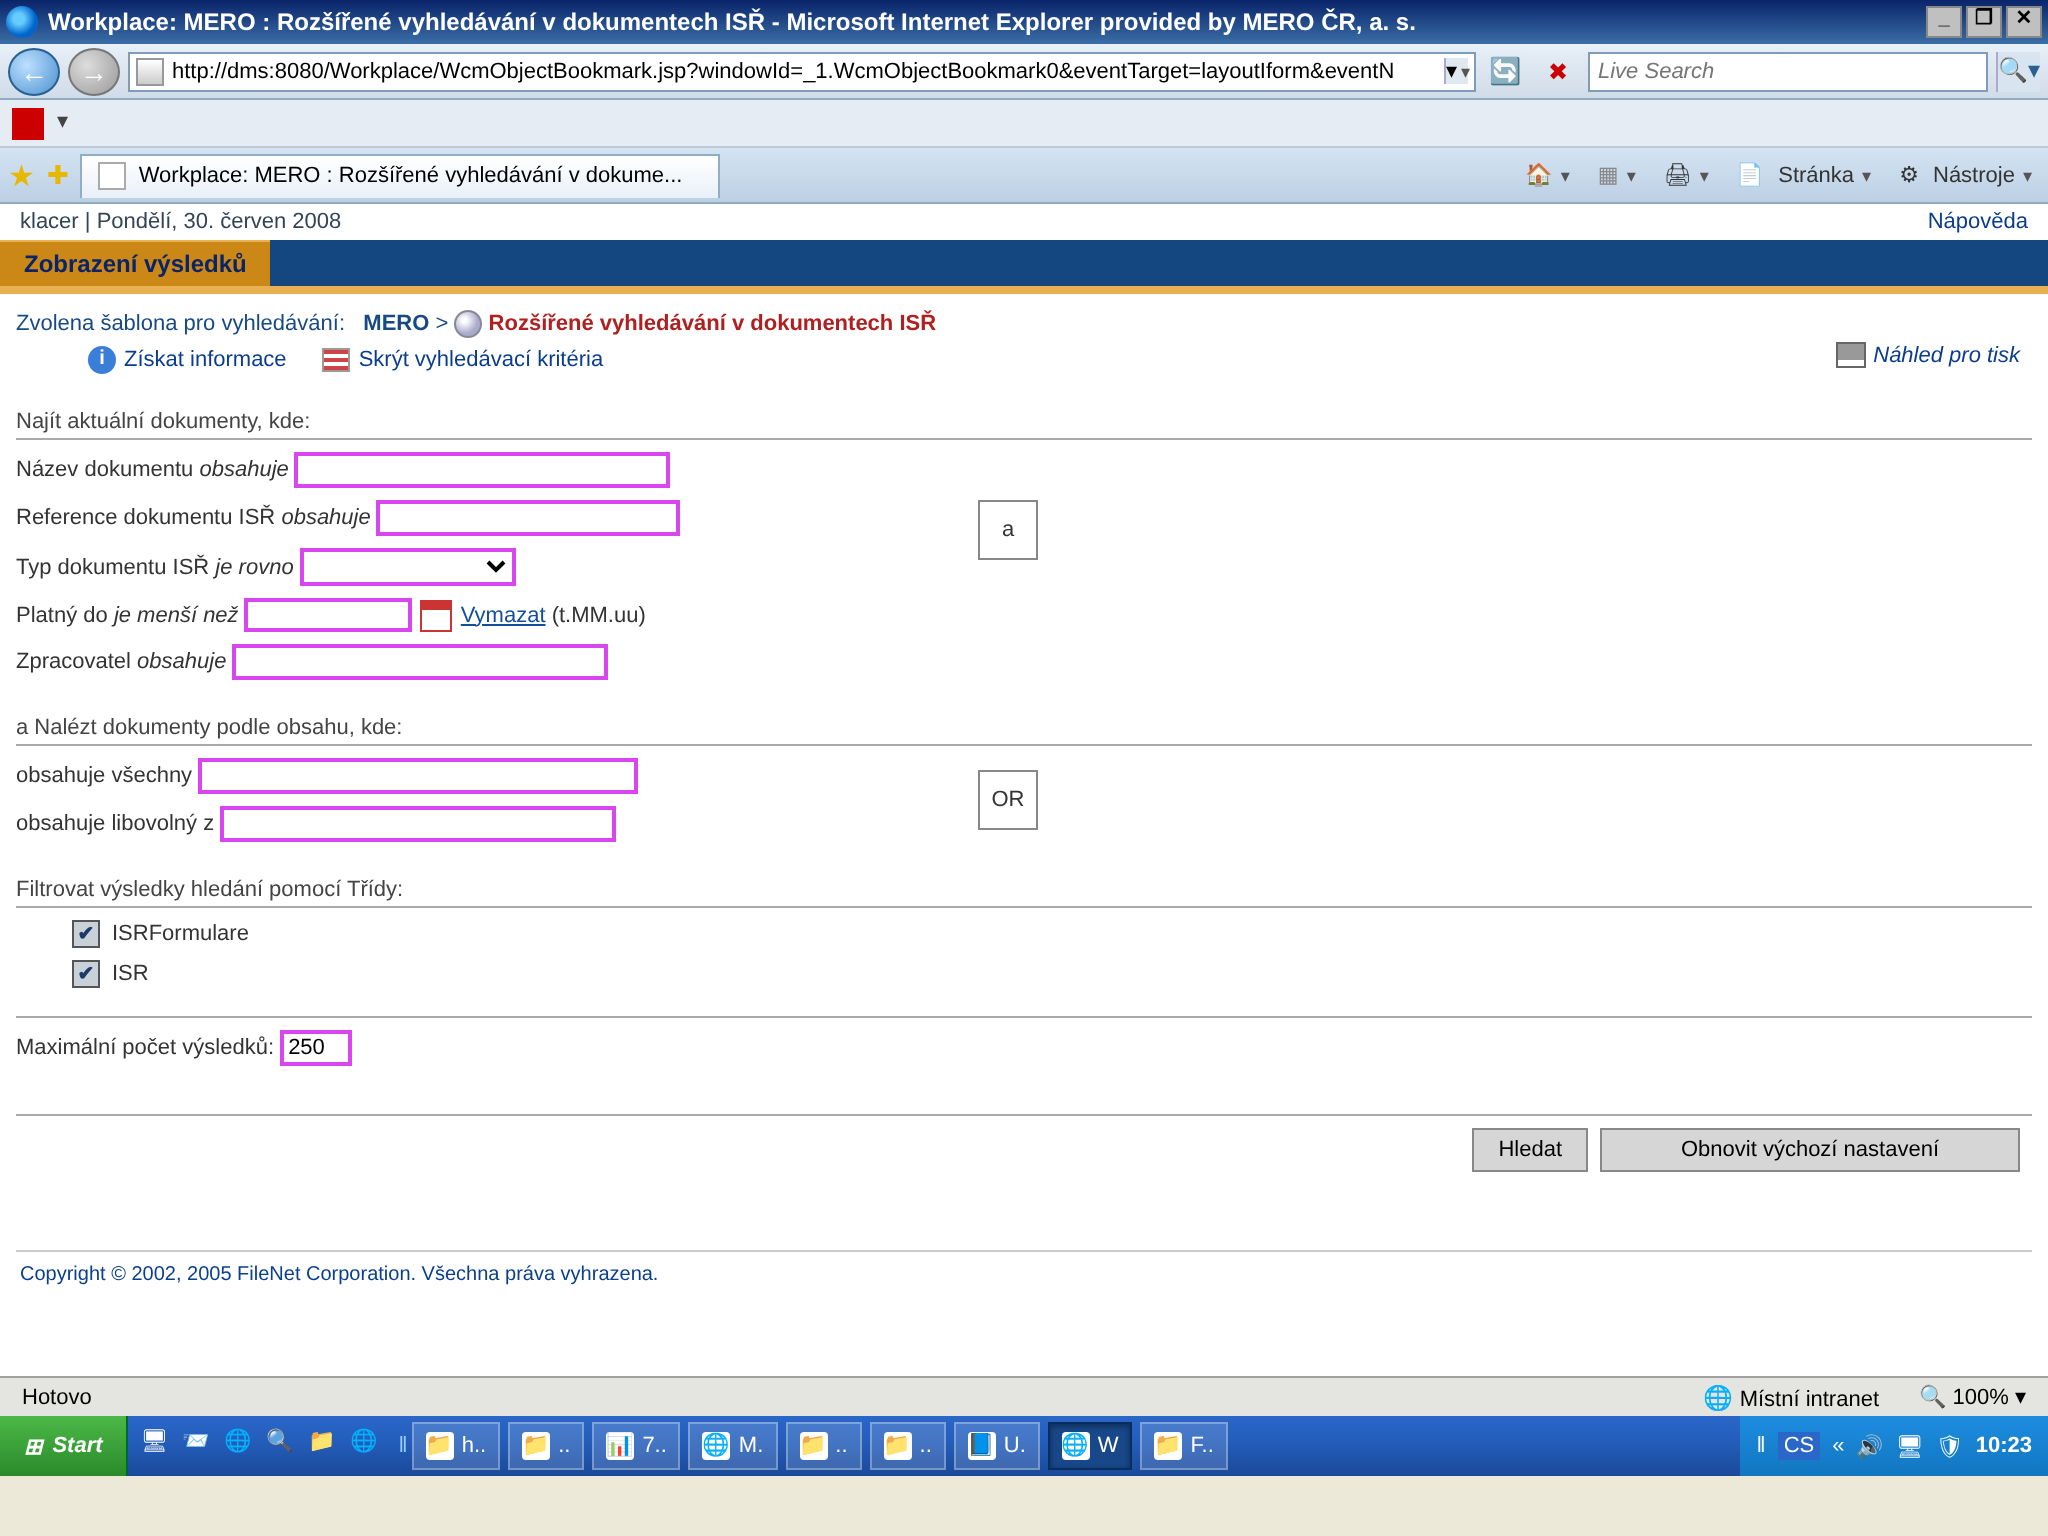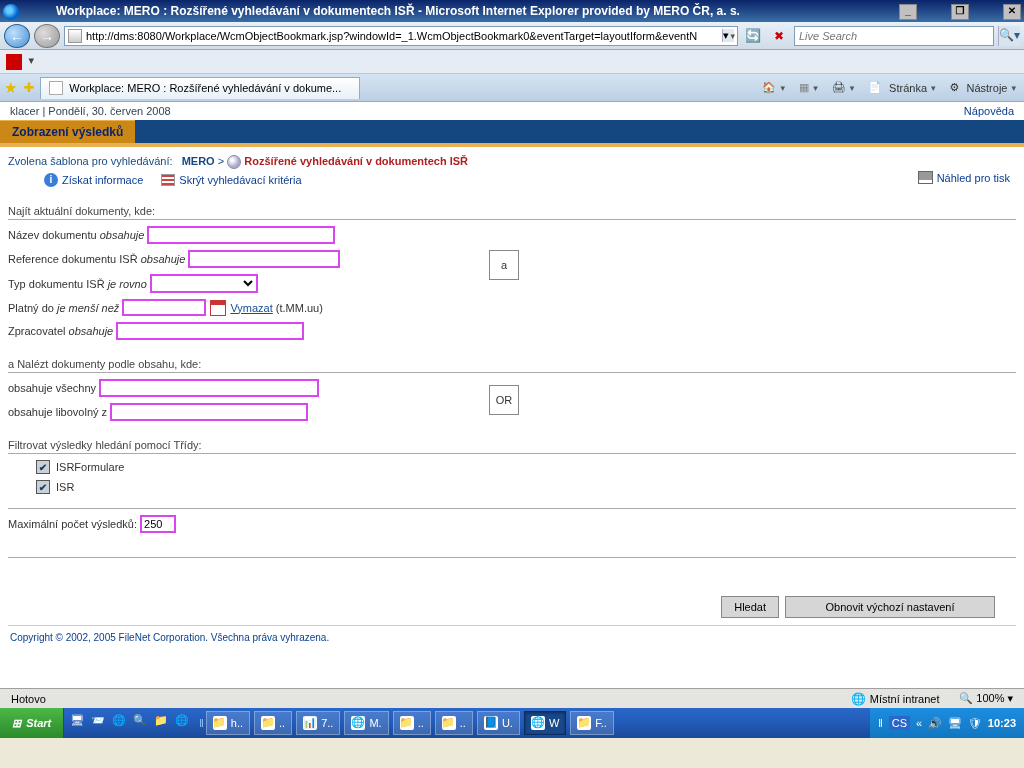--- a/index.html
+++ b/index.html
@@ -1,19 +1,19 @@
 <!DOCTYPE html>
 <html><head>
 <meta charset="utf-8">
 <style>
 * { box-sizing: border-box; margin: 0; padding: 0; font-family: Tahoma, Arial, sans-serif; }
 body { width: 1024px; height: 768px; overflow: hidden; background: #ece9d8; font-size: 11px; }
 
 
-.titlebar { height: 22px; background: linear-gradient(#0a246a, #3a6ea5); color: #fff; display: flex; align-items: flex-start; padding: 4px 3px; font-size: 12px; font-weight: bold; gap: 32px; }
+.titlebar { height: 22px; background: linear-gradient(#0a246a, #3a6ea5); color: #fff; display: flex; align-items: center; padding: 4px 3px; font-size: 12px; font-weight: bold; }
 .titlebar .ieicon { width: 16px; height: 16px; background: radial-gradient(circle at 40% 40%, #6cf 20%, #06c 60%); border-radius: 50%; margin-right: 5px; }
 .titlebar .spacer { flex: 1; }
 .winbtn { width: 18px; height: 16px; background: #c0c0c0; border: 1px solid #888; margin-left: 2px; text-align: center; line-height: 12px; color: #000; font-weight: bold; font-size: 10px; }
 
 
 .ietoolbar { height: 28px; background: linear-gradient(#e8f0f8, #d0dce8); border-bottom: 1px solid #8faec6; display: flex; align-items: center; padding: 0 4px; gap: 4px; }
 .navbtn { width: 26px; height: 24px; border-radius: 50%; background: radial-gradient(circle at 35% 35%, #bde0ff, #4a90d0); border: 1px solid #2a6090; display: flex; align-items: center; justify-content: center; color: #fff; font-size: 14px; }
 .navbtn.fwd { background: radial-gradient(circle at 35% 35%, #ddd, #999); border-color: #777; }
 .addr { flex: 1; height: 20px; border: 1px solid #7f9db9; background: #fff; display: flex; align-items: center; padding: 0 3px; }
 .addr .favicon { width: 14px; height: 14px; background: #fff; margin-right: 4px; background: linear-gradient(#fff,#ccc); border: 1px solid #999; }
@@ -56,21 +56,21 @@
 .content { flex: 1; padding: 8px 8px 0 8px; color: #333; position: relative; }
 .breadcrumb { font-size: 11px; color: #174a84; }
 .breadcrumb .bold { font-weight: bold; }
 .breadcrumb .red { color: #b02020; font-weight: bold; }
 .small-ico { display:inline-block; width:14px; height:14px; vertical-align:middle; }
 .search-ico { background: radial-gradient(circle at 35% 35%, #fff 10%, #aac 60%); border-radius:50%; border:1px solid #889; }
 .actions { margin: 4px 0 0 36px; font-size: 11px; color: #0a3d8f; display: flex; gap: 18px; }
 .actions .lnk { display: flex; align-items: center; gap: 4px; cursor: pointer; }
 .info-ico { width:14px; height:14px; border-radius:50%; background:#3a7ed8; color:#fff; text-align:center; line-height:14px; font-weight:bold; font-size:10px; }
 .criteria-ico { width:14px; height:12px; background: repeating-linear-gradient(#c44,#c44 2px,#fff 2px,#fff 4px); border:1px solid #999; }
-.print-link { position: absolute; right: 14px; top: 24px; font-size: 11px; color: #0a3d8f; display: flex; align-items: center; gap: 4px; }
+.print-link { position: absolute; right: 14px; top: 24px; font-size: 11px; color: #0a3d8f; display: flex; align-items: center; gap: 4px; font-style: italic; }
 .print-ico { width:15px; height:13px; background:#999; border:1px solid #666; box-shadow: 0 -3px 0 #fff inset; }
 
 .section-title { color: #444; font-size: 11px; margin: 18px 0 0 0; }
 hr.sep { border: none; border-top: 1px solid #aaa; margin: 2px 0 6px 0; }
 
 .form-row { display: flex; align-items: center; font-size: 11px; margin-bottom: 6px; }
 .form-row label { color: #333; }
 .italic { font-style: italic; }
 input.tf, select.tf { border:2px solid #d946ef; height:18px; background:#fff; padding:0 2px; font-size:11px; }
 .tf.w1 { width: 188px; }
@@ -84,21 +84,21 @@
 .link-u { color:#124e9a; text-decoration: underline; }
 
 .side-op { position: absolute; width: 30px; height: 30px; border: 1px solid #888; display: flex; align-items: center; justify-content: center; font-size: 11px; color: #333; background: #fff; }
 .side-op.a { left: 489px; top: 103px; }
 .side-op.or { left: 489px; top: 238px; }
 
 .chk { width:14px; height:14px; border:1px solid #555; background:#c8d0d8; display:inline-flex; align-items:center; justify-content:center; font-size:10px; margin-right:6px; }
 .chk::after { content:"✔"; color:#1a3a6a; font-weight:bold; }
 
 .action-btns { position: relative; margin-top: 24px; height: 30px; }
-.action-btns .row { position: absolute; right: 21px; display: flex; gap: 6px; margin-top: 32px; }
+.action-btns .row { position: absolute; right: 6px; display: flex; gap: 6px; }
 .btn { border:1px solid #888; background:#d6d6d6; height:22px; padding:0 12px; font-size:11px; }
 .btn.wide { min-width: 210px; }
 
 .footer { border-top: 1px solid #ccc; margin-top: 38px; padding: 6px 2px; font-size: 10px; color: #0a3f8f; }
 
 
 .statusbar { height: 20px; background: #e4e4e0; border-top: 1px solid #a0a0a0; display: flex; align-items: center; font-size: 11px; padding: 0 4px; gap: 8px; }
 .statusbar .sbcell { border:1px solid transparent; padding:0 6px; }
 .statusbar .right { margin-left: auto; display:flex; align-items:center; gap:6px; }
 .shield::before { content:"🌐"; font-size:12px; margin-right:3px; }

